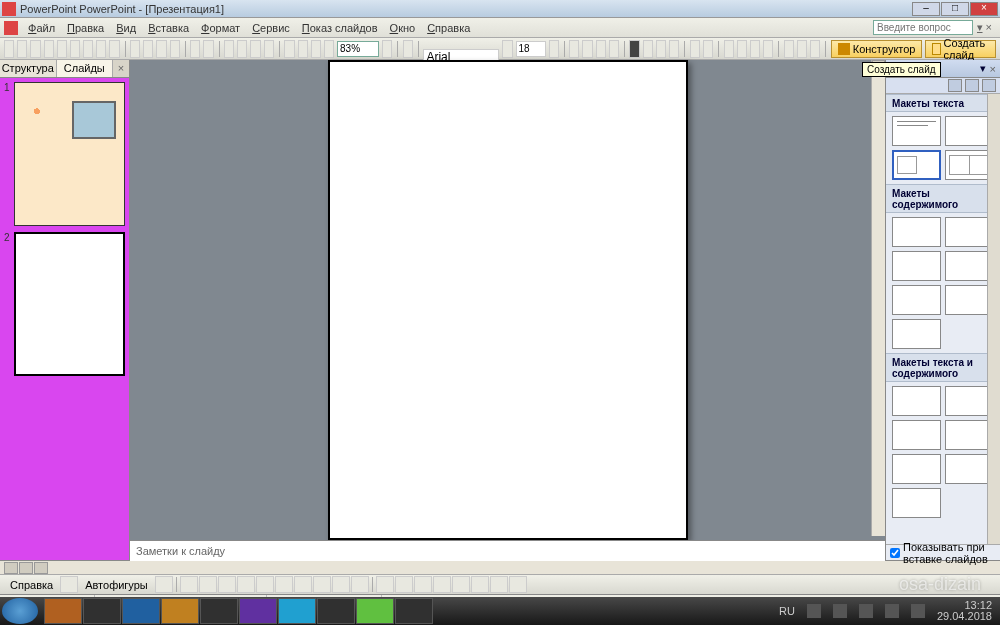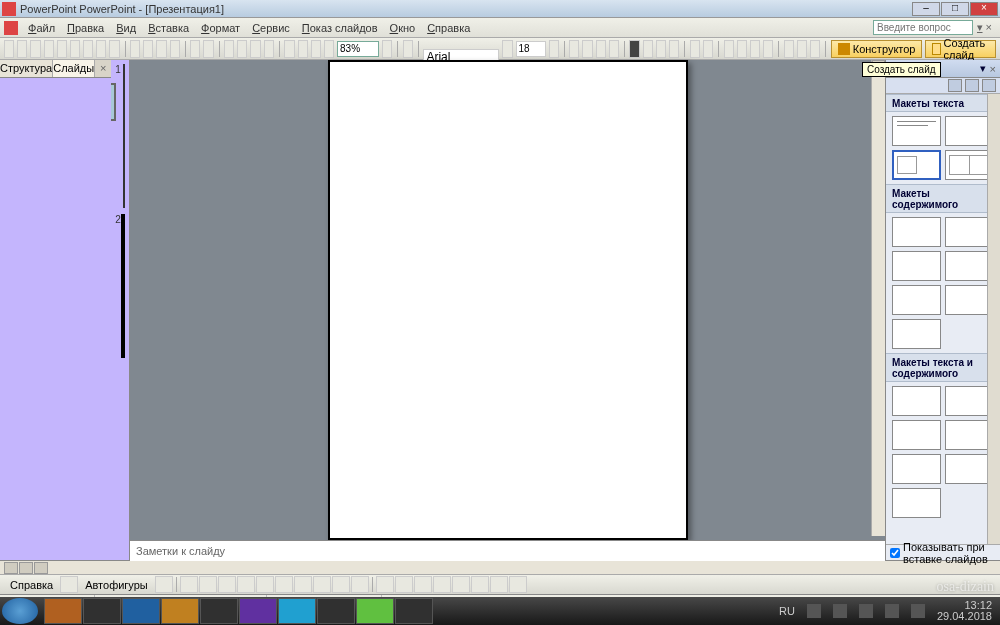--- a/index.html
+++ b/index.html
@@ -29,21 +29,21 @@
 .toolbar .zoom { width: 42px; height: 16px; font-size: 10px; border: 1px solid #7a9; padding: 0 2px; }
 .toolbar .font { width: 76px; height: 16px; font-size: 12px; border: 1px solid #ccc; padding: 0 2px; margin-top: 16px; }
 .toolbar .fsize { width: 30px; height: 16px; font-size: 10px; border: 1px solid #ccc; padding: 0 2px; }
 .toolbar-left-margin { margin-left: 2px; }
 .toolbar .btnlabel { height: 18px; padding: 0 6px; background: linear-gradient(#fde9a8,#f8d060); border: 1px solid #b89030; display: flex; align-items: center; font-size: 11px; }
 
 
 .main { display: flex; height: 500px; position: relative; }
 
 
-.left { width: 130px; background: #c4b5fd; border-right: 1px solid #888; display: flex; flex-direction: row; }
+.left { width: 130px; background: #d946ef; border-right: 1px solid #888; display: flex; flex-direction: column; }
 .left .tabs { height: 18px; display: flex; background: #d8d4c8; border-bottom: 1px solid #888; }
 .left .tabs .t { flex: 1; text-align: center; font-size: 11px; padding: 2px 0; border-right: 1px solid #aaa; background: #e8e4d8; }
 .left .tabs .t.active { background: #f8f4e8; }
 .left .tabs .x { width: 16px; text-align: center; color: #666; padding: 2px 0; }
 .left .thumbs { flex: 1; padding: 4px; overflow: hidden; }
 .left .thumb { display: flex; margin-bottom: 6px; }
 .left .thumb .num { width: 10px; font-size: 10px; color: #333; }
 .left .thumb .slide { flex: 1; height: 144px; border: 1px solid #333; background: #fff; }
 .left .thumb .slide.selected { border: 2px solid #000; }
 .left .thumb .slide1 { background: #fce8c8; background-image: radial-gradient(circle at 20% 20%, #f8a060 3px, transparent 3px); position: relative; }
@@ -90,21 +90,21 @@
 .drawbar .sep { width: 1px; height: 15px; background: #aaa; margin: 0 2px; }
 
 
 .taskbar { height: 28px; background: linear-gradient(#484848, #181818); display: flex; align-items: center; padding: 0 2px; position: absolute; bottom: 0; left: 0; right: 0; }
 .taskbar .start { width: 36px; height: 26px; background: radial-gradient(circle, #5a9fd4, #2060a0); border-radius: 50%; margin-right: 6px; }
 .taskbar .tb { width: 38px; height: 26px; background: #303030; border: 1px solid #555; margin-right: 1px; }
 .taskbar .spacer { flex: 1; }
 .taskbar .tray { display: flex; align-items: center; gap: 12px; color: #ccc; font-size: 10px; padding: 0 6px; }
 .taskbar .tray .ti { width: 14px; height: 14px; background: #555; }
 
-.watermark { position: absolute; right: 6px; bottom: 30px; color: rgba(255,255,255,0.6); font-size: 14px; font-family: Liberation Serif, serif; pointer-events: none; text-shadow: 0 0 3px rgba(0,0,0,0.3); }
+.watermark { position: absolute; right: 19px; bottom: 30px; color: rgba(255,255,255,0.6); font-size: 18px; font-family: Liberation Sans, sans-serif; pointer-events: none; text-shadow: 0 0 3px rgba(0,0,0,0.3); }
 
 
 .layout .tl { top: 4px; left: 4px; right: 4px; height: 1px; }
 .layout .tl2 { top: 8px; left: 4px; right: 12px; height: 1px; }
 .layout .col { top: 4px; bottom: 4px; width: 45%; }
 </style>
 </head>
 <body>
 
 <div class="titlebar">

